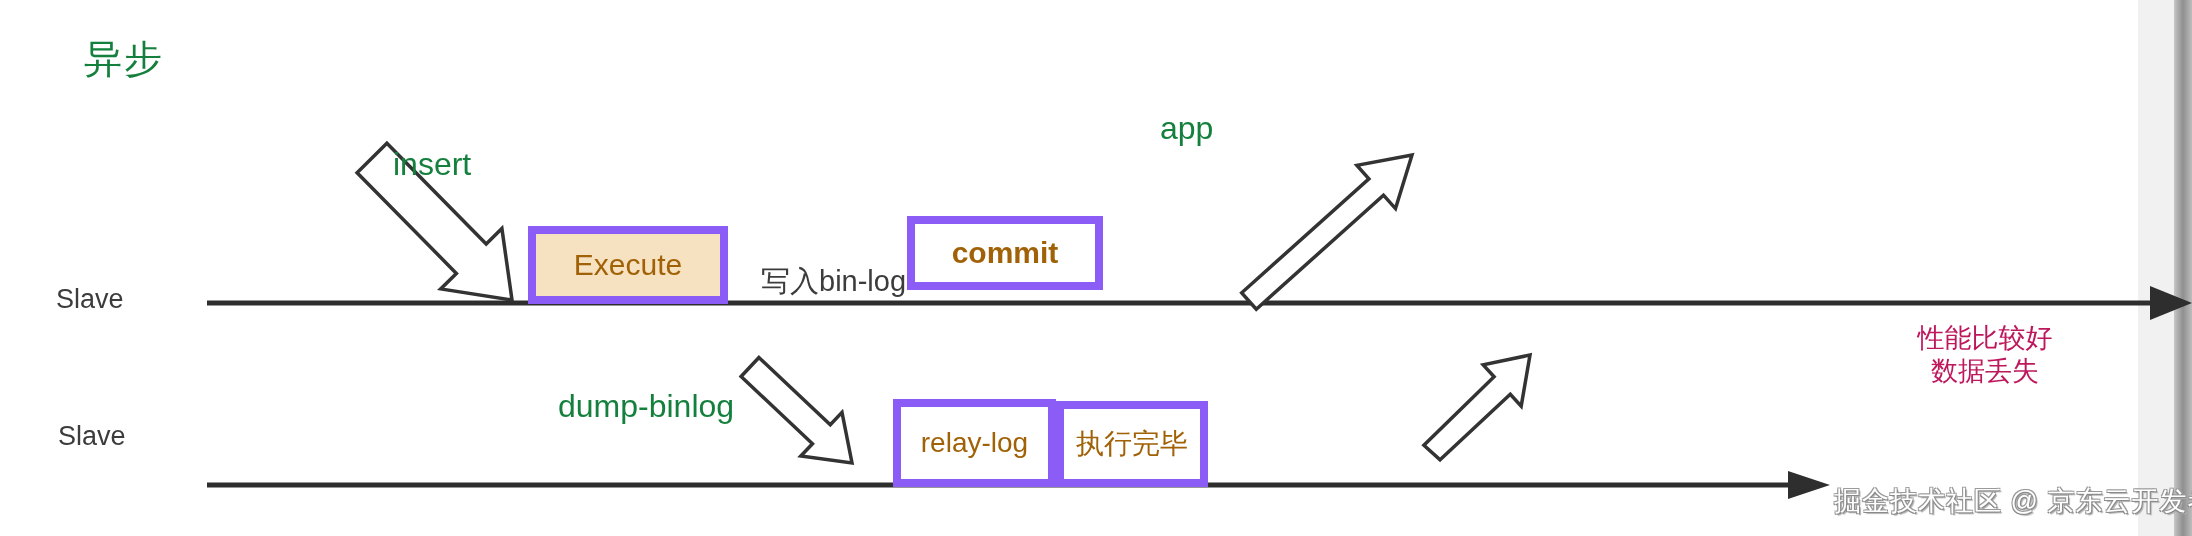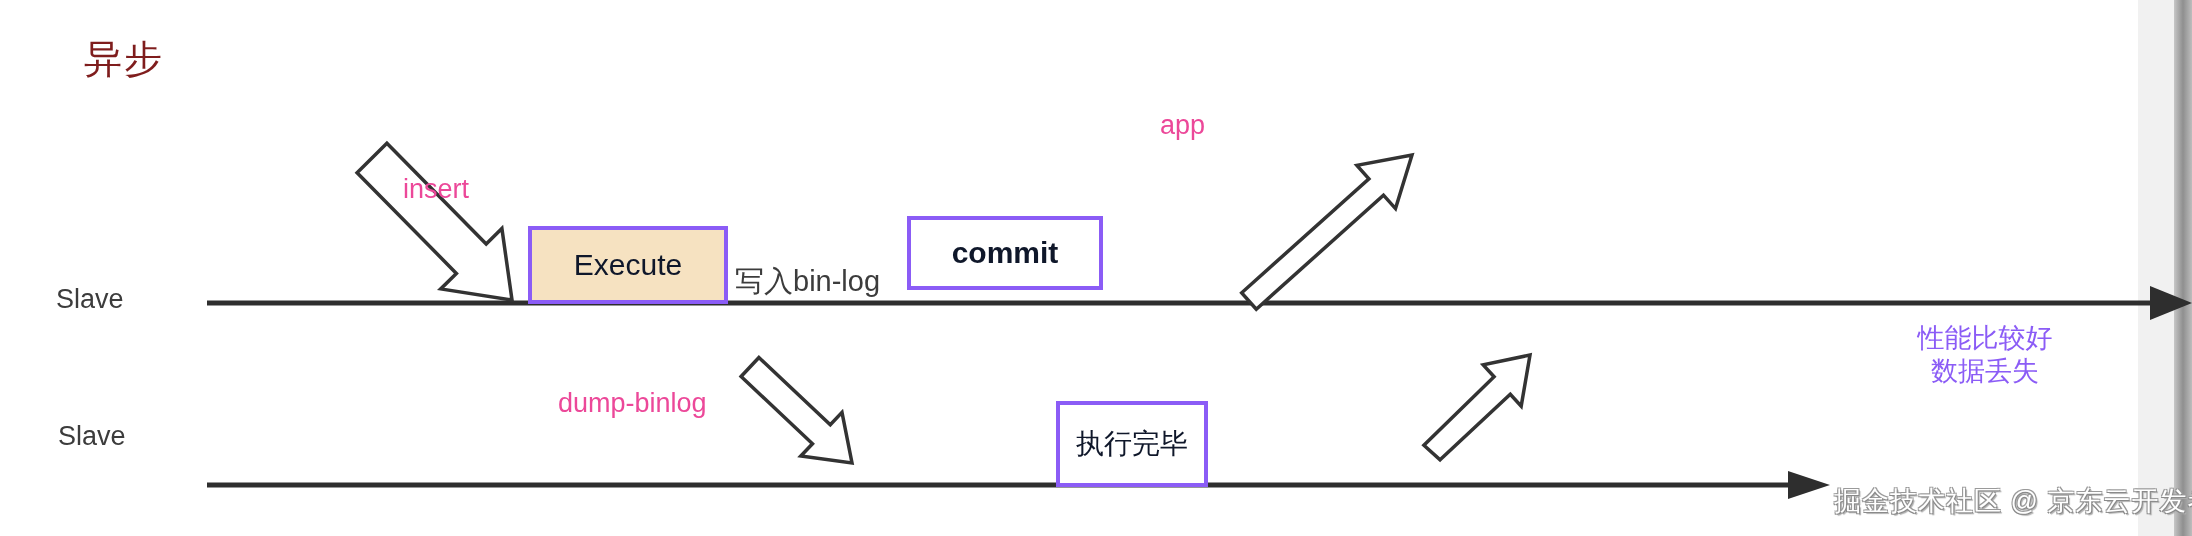--- a/index.html
+++ b/index.html
@@ -8,48 +8,48 @@
     width: 2192px;
     height: 536px;
     background: #ffffff;
     overflow: hidden;
     font-family: "Liberation Sans", sans-serif;
     color: #3c3c3c;
   }
   .svg-layer { position: absolute; left: 0; top: 0; }
 
   .label { position: absolute; white-space: nowrap; }
-  .title { font-size: 38px; color: #7f1d1d; letter-spacing: 2px; }
+  .title { font-size: 38px; color: #15803d; letter-spacing: 2px; }
   .lane-label { font-size: 27px; color: #3c3c3c; }
-  .small-label { font-size: 27px; color: #ec4899; }
+  .small-label { font-size: 32px; color: #15803d; }
   .cjk-label { font-size: 29px; color: #3c3c3c; }
 
   .box {
     position: absolute;
-    border: 4px solid #8b5cf6;
+    border: 8px solid #8b5cf6;
     background: #ffffff;
     display: flex;
     align-items: center;
     justify-content: center;
     font-size: 30px;
-    color: #0f172a;
+    color: #a16207;
     box-sizing: border-box;
     white-space: nowrap;
   }
   .box.execute { background: #f6e2c1; }
 
   .notes {
     position: absolute;
     left: 1885px;
     top: 322px;
     width: 200px;
     text-align: center;
     font-size: 27px;
     line-height: 1.22;
-    color: #8b5cf6;
+    color: #be185d;
   }
 
   .right-strip {
     position: absolute;
     left: 2138px; top: 0;
     width: 54px; height: 536px;
     background: #f1f1f1;
   }
   .right-bar {
     position: absolute;
@@ -99,35 +99,38 @@
     <polygon points="741.1,376.5 812.5,443.7 800.8,456.0 852,463 842.0,412.4 830.3,424.7 758.9,357.5" fill="#ffffff" stroke="#333333" stroke-width="3.5"></polygon>
 
     <polygon points="1440.1,459.8 1510.3,394.3 1521.2,406.1 1530,355 1483.2,364.9 1494.1,376.7 1423.9,445.2" fill="#ffffff" stroke="#333333" stroke-width="3.5"></polygon>
   </svg>
 
   <div class="label title" style="left:84px; top:34px;">异步</div>
 
   <div class="label lane-label" style="left:56px; top:284px;">Slave</div>
   <div class="label lane-label" style="left:58px; top:421px;">Slave</div>
 
-  <div class="label small-label" style="left:403px; top:146px;margin-top:28px;">insert</div>
+  <div class="label small-label" style="left:393px; top:146px;">insert</div>
 
-  <div class="label cjk-label" style="left:735px; top:262px;">写入bin-log</div>
+  <div class="label cjk-label" style="left:761px; top:262px;">写入bin-log</div>
 
   <div class="label small-label" style="left:1160px; top:110px;">app</div>
 
   <div class="label small-label" style="left:558px; top:388px;text-align:right;">dump-binlog</div>
 
   <div class="box execute" style="left:528px; top:226px; width:200px; height:78px;">
     <span>Execute</span>
   </div>
   <div class="box" style="left:907px; top:216px; width:196px; height:74px;font-weight:bold;">
     <span>commit</span>
   </div>
 
+  <div class="box" style="left:893px; top:399px; width:163px; height:88px; font-size:28px;">
+    <span>relay-log</span>
+  </div>
   <div class="box" style="left:1056px; top:401px; width:152px; height:86px; font-size:28px;text-align:right;">
     <span>执行完毕</span>
   </div>
 
   <div class="notes">
     <div>性能比较好</div>
     <div>数据丢失</div>
   </div>
 
   <div class="watermark">掘金技术社区 @ 京东云开发者</div>

